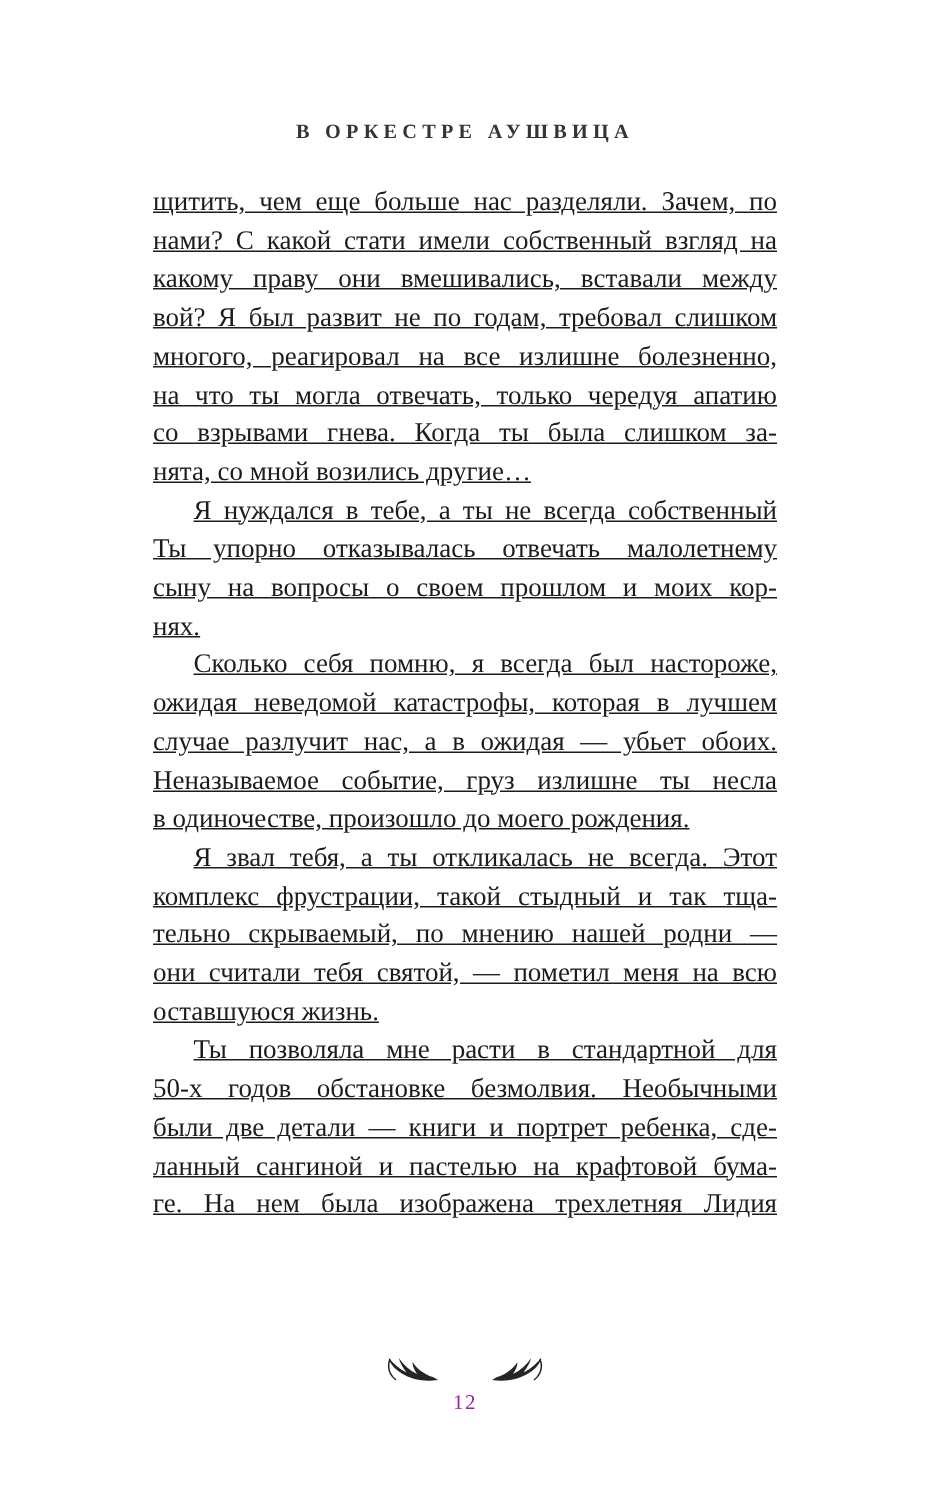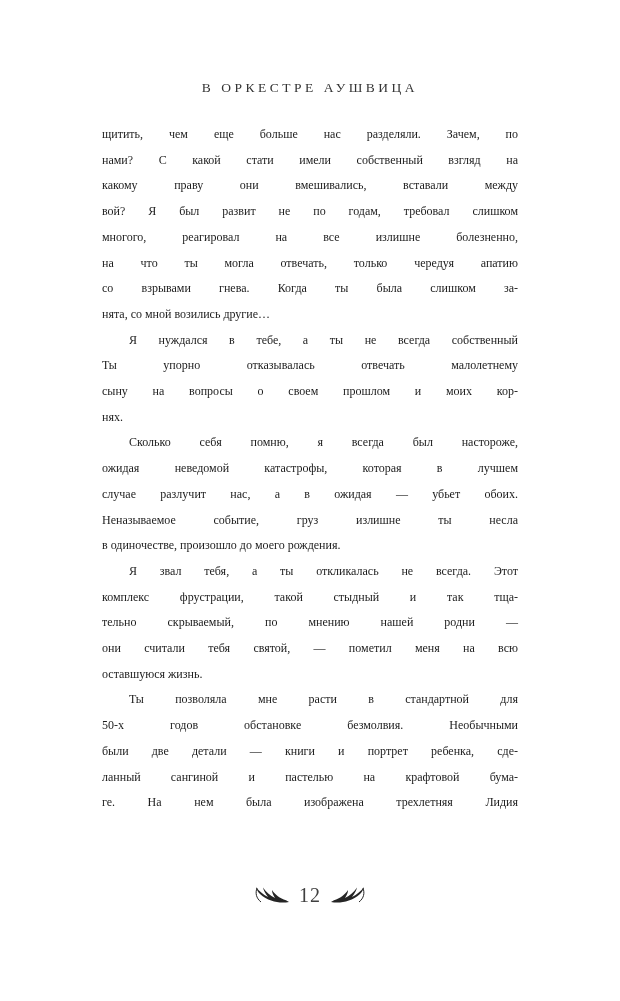--- a/index.html
+++ b/index.html
@@ -16,63 +16,65 @@
     color: #1c1c1c;
     overflow: hidden;
   }
   .running-head {
     position: absolute;
     top: 80px;
     left: 0;
     right: 0;
     text-align: center;
     font-size: 13.5px;
-    font-weight: normal;
+    font-weight: bold;
     letter-spacing: 3.5px;
     color: #343434;
     margin: 0;
     font-family: "Liberation Serif", serif;
   }
   .body-text {
     position: absolute;
     top: 122px;
     left: 102px;
     width: 416px;
   }
   .para {
     margin: 0;
     padding: 0;
   }
   .line {
-    font-size: 12px;
+    font-size: 18px;
     line-height: 25.7px;
     text-align: justify;
     text-align-last: justify;
     white-space: normal;
+    text-decoration: underline;
   }
   .line.lastline {
     text-align-last: left;
   }
   .para.indent .line:first-child {
     text-indent: 27px;
   }
   .page-footer {
     position: absolute;
     top: 884px;
     left: 0;
     right: 0;
     display: flex;
     align-items: center;
     justify-content: center;
     gap: 9px;
   }
   .page-number {
-    font-size: 20px;
-    color: #404040;
+    font-size: 14px;
+    color: #a21caf;
     letter-spacing: 1px;
+    margin-top: 44px;
   }
   .ornament {
     display: inline-block;
     width: 36px;
     height: 22px;
   }
   .ornament.mirrored svg {
     transform: scaleX(-1);
   }
   .ornament svg {

